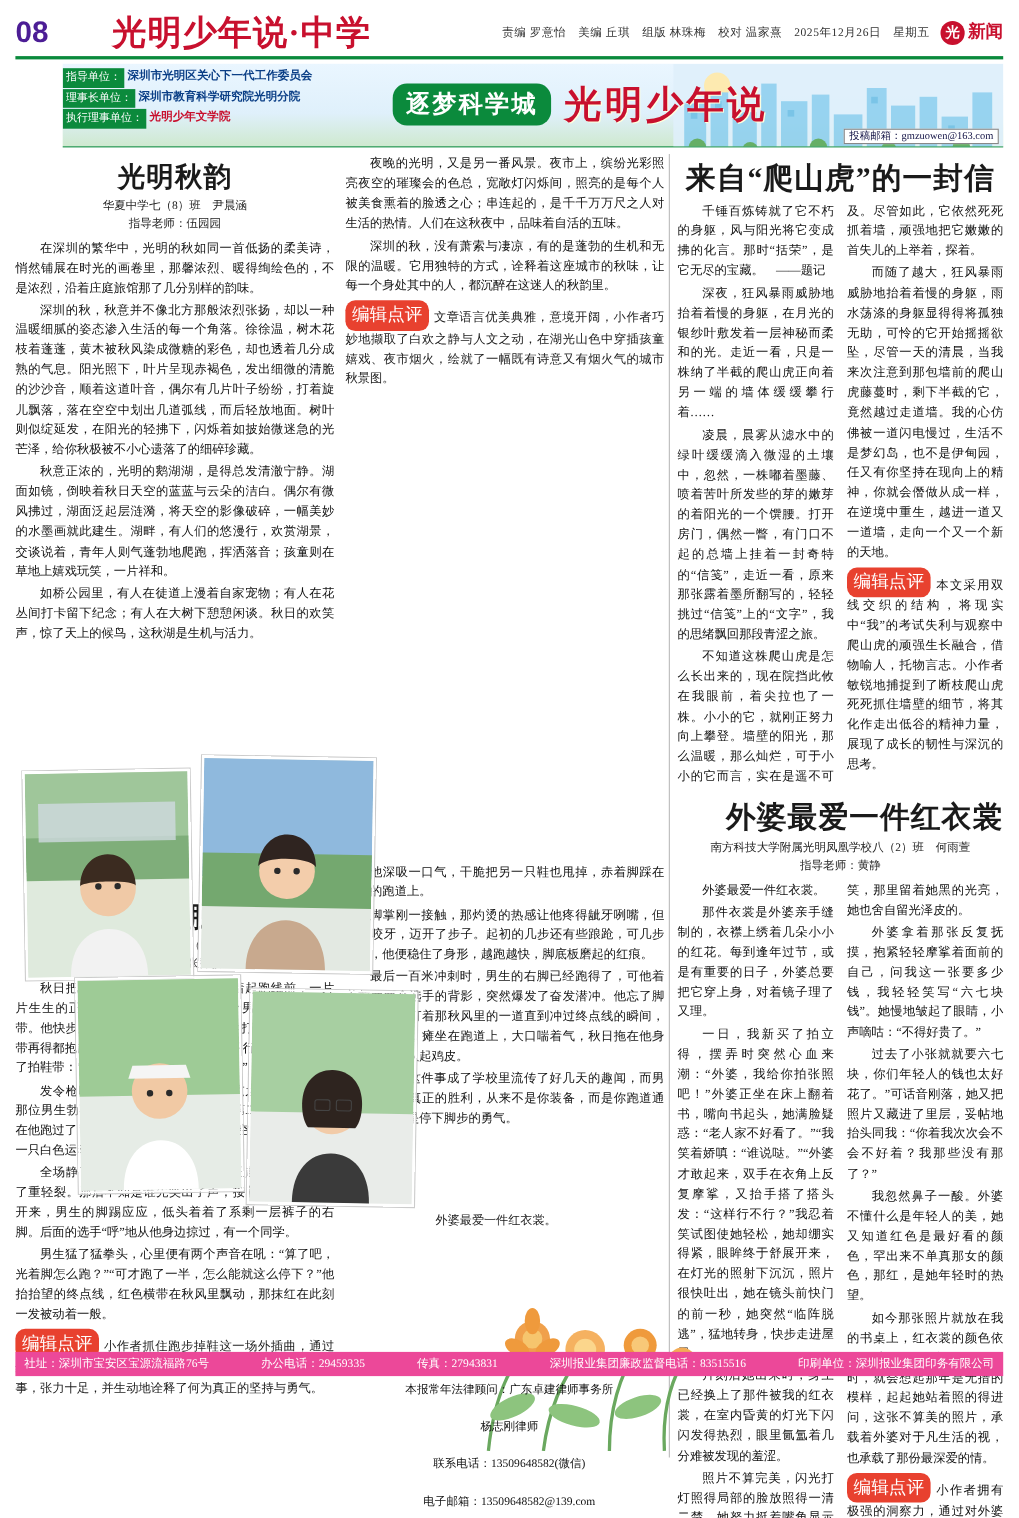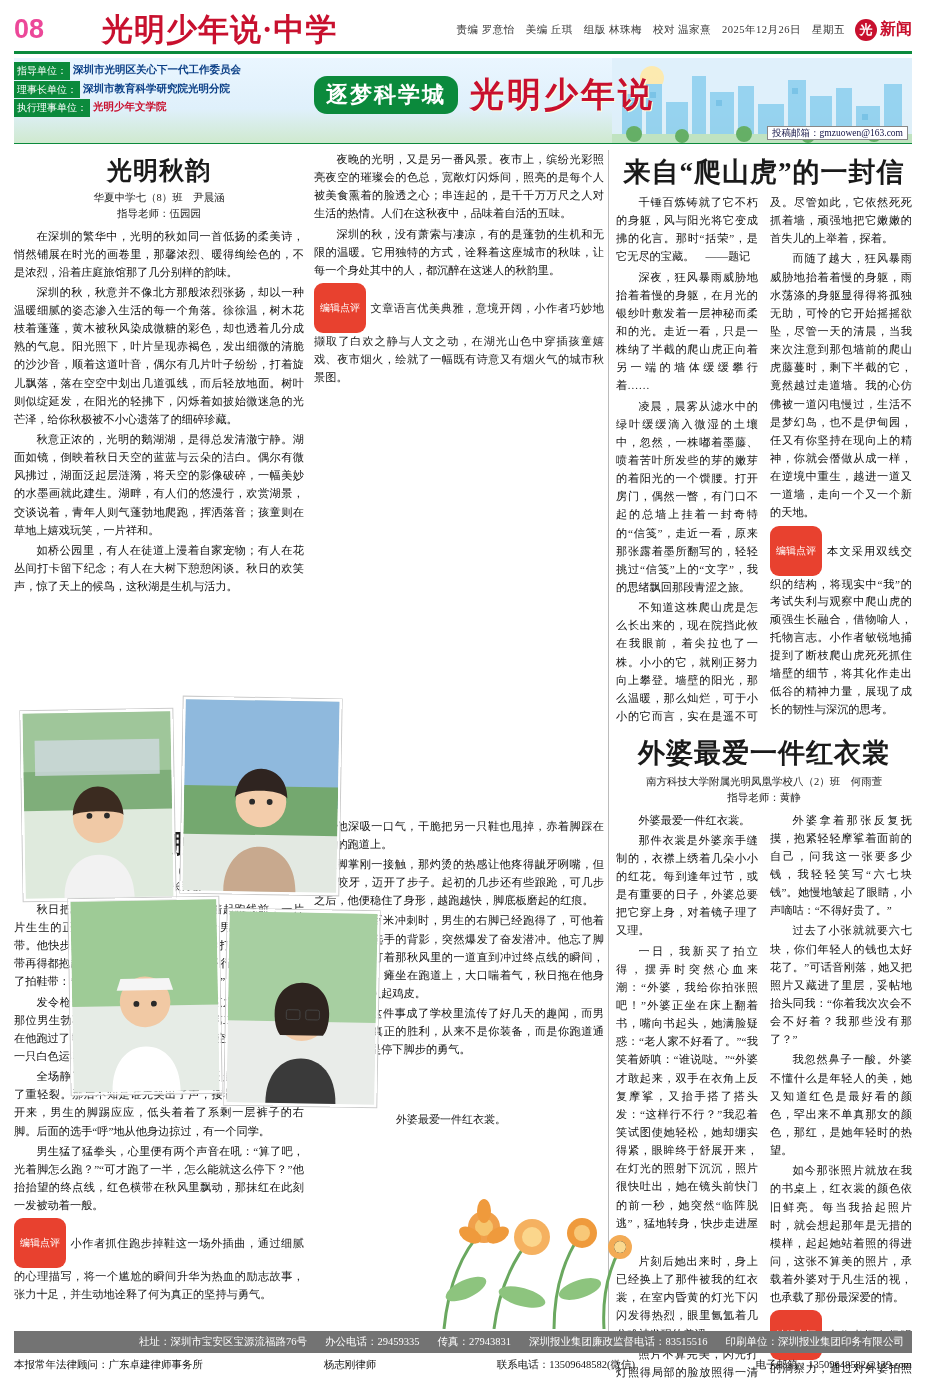--- a/index.html
+++ b/index.html
@@ -9,32 +9,32 @@
     background: #ffffff;
     font-family: "Liberation Serif", "DejaVu Serif", serif;
     color: #1a1a1a;
     position: relative;
     overflow: hidden;
   }
   .page { position:relative; width:926px; height:1380px; padding: 10px 14px; }
 
   
   .masthead { display:flex; align-items:center; gap:10px; height:44px; border-bottom:3px solid #0b8a3c; padding-bottom:2px;}
-  .page-num { font-size:27px; font-weight:bold; color:#ec4899; font-family:"Liberation Sans",sans-serif; }
+  .page-num { font-size:27px; font-weight:bold; color:#4c1d95; font-family:"Liberation Sans",sans-serif; }
   .paper-title { font-size:31px; font-weight:bold; color:#c8102e; letter-spacing:1px; white-space:nowrap;margin-left:48px;}
   .masthead-spacer { flex:1; }
   .credits { font-size:10.5px; color:#333; display:flex; gap:11px; align-items:center; white-space:nowrap;}
   .credits span { letter-spacing:0.5px;}
   .brandbox { display:flex; align-items:center; gap:3px; }
   .brand-glyph { width:22px;height:22px;border-radius:50%;background:#c8102e;color:#fff;font-size:13px;display:flex;align-items:center;justify-content:center;font-weight:bold;}
   .brand-text { font-size:16px;font-weight:bold;color:#c8102e;}
 
   
-  .banner { position:relative; height:86px; margin-top:4px; border-bottom:1px solid #0b8a3c; overflow:hidden;
-            background: linear-gradient(180deg,#eaf6ff 0%, #dff0fb 60%, #cfe9cf 100%); }
+  .banner { position:relative; height:76px; margin-top:4px; border-bottom:1px solid #0b8a3c; overflow:hidden;
+            background: linear-gradient(180deg,#eaf6ff 0%, #dff0fb 60%, #cfe9cf 100%); margin-left: 43px; }
   .banner-left { position:absolute; left:0; top:4px; width:320px; font-size:10.5px; line-height:1.55; }
   .bl-row { display:flex; align-items:flex-start; margin-bottom:1px;}
   .bl-label { background:#0b8a3c; color:#fff; padding:1px 3px; font-size:10px; white-space:nowrap; margin-right:3px; }
   .bl-val { color:#0b3f86; font-weight:bold; }
   .bl-val.red { color:#c8102e; }
   .banner-center { position:absolute; left:300px; top:14px; display:flex; align-items:center; gap:12px;}
   .bc-sub { background:#0b8a3c; color:#fff; font-size:22px; font-weight:bold; padding:4px 12px; border-radius:13px; letter-spacing:2px;}
   .bc-main { font-size:34px; font-weight:bold; color:#c8102e; letter-spacing:3px; text-shadow:1px 1px 0 #ffd; }
   .banner-right { position:absolute; right:4px; bottom:3px; font-size:10px; color:#114;padding-left:30px; }
   .skyline { position:absolute; right:0; top:0; width:300px; height:86px; opacity:.9;}
@@ -48,37 +48,37 @@
   .c3 { left:602px; width:296px; }
   .vrule { position:absolute; top:0; bottom:0; width:1px; background:#bbb; }
 
   h2.art-title { font-size:25px; font-weight:bold; text-align:center; margin:4px 0 3px; letter-spacing:1px;}
   h2.art-title.big { font-size:27px; }
   .byline { text-align:center; font-size:10.5px; color:#222; line-height:1.5; margin-bottom:5px;}
   .body-text { font-size:11.2px; line-height:1.62; text-align:justify; text-justify:inter-ideograph; color:#111; }
   .body-text p { margin:0 0 2px; text-indent:2em; }
 
   .editor-note { margin-top:4px; font-size:11.2px; line-height:1.6; text-align:justify;}
-  .en-badge { display:inline-block; background:#e8412f; color:#fff; font-size:10px; padding:17px 6px; border-radius:9px; margin-right:4px; vertical-align:1px;}
+  .en-badge { display:inline-block; background:#e8412f; color:#fff; font-size:16px; padding:1px 6px; border-radius:9px; margin-right:4px; vertical-align:1px;}
 
   
   .photo { border:2px solid #fff; box-shadow:0 0 0 1px #ccc; display:block; }
   .ph-a { position:absolute; left:8px;  top:560px; width:152px; height:190px; transform:rotate(-1deg); }
   .ph-b { position:absolute; left:168px; top:548px; width:158px; height:196px; transform:rotate(1deg); }
   .ph-c { position:absolute; left:56px; top:748px; width:150px; height:196px; transform:rotate(-1deg);}
   .ph-d { position:absolute; left:212px; top:760px; width:152px; height:196px; transform:rotate(1deg);}
   .pcap { position:absolute; font-size:11px; }
 
   
   .flowers { position:absolute; left:390px; bottom:6px; width:250px; height:190px; }
 
   
   .footer { position:absolute; left:14px; right:14px; bottom:8px; }
-  .fbar { background:#737373; color:#fff; font-size:10.5px; padding:4px 8px; display:flex; gap:18px; justify-content:flex-end; }
-  .fline { text-align:center; font-size:10.5px; margin-top:5px; color:#111; display:flex; gap:20px; justify-content:space-between;}
+  .fbar { background:#ec4899; color:#fff; font-size:10.5px; padding:4px 8px; display:flex; gap:18px; justify-content:space-between; }
+  .fline { text-align:center; font-size:10.5px; margin-top:5px; color:#111; display:flex; gap:20px; justify-content:space-between;flex-direction:column;}
 </style>
 </head>
 <body>
 
 <div class="page">
 
   <div class="masthead">
     <div class="page-num">08</div>
     <div class="paper-title">光明少年说·中学</div>
     <div class="masthead-spacer"></div>
@@ -256,21 +256,21 @@
         <p>千锤百炼铸就了它不朽的身躯，风与阳光将它变成拂的化言。那时“括荣”，是它无尽的宝藏。　——题记</p>
         <p>深夜，狂风暴雨威胁地抬着着慢的身躯，在月光的银纱叶敷发着一层神秘而柔和的光。走近一看，只是一株纳了半截的爬山虎正向着另一端的墙体缓缓攀行着……</p>
         <p>凌晨，晨雾从滤水中的绿叶缓缓滴入微湿的土壤中，忽然，一株嘟着墨藤、喷着苦叶所发些的芽的嫩芽的着阳光的一个馔腰。打开房门，偶然一瞥，有门口不起的总墙上挂着一封奇特的“信笺”，走近一看，原来那张露着墨所翻写的，轻轻挑过“信笺”上的“文字”，我的思绪飘回那段青涩之旅。</p>
         <p>不知道这株爬山虎是怎么长出来的，现在院挡此攸在我眼前，着尖拉也了一株。小小的它，就刚正努力向上攀登。墙壁的阳光，那么温暖，那么灿烂，可于小小的它而言，实在是遥不可及。尽管如此，它依然死死抓着墙，顽强地把它嫩嫩的首失儿的上举着，探着。</p>
         <p>而随了越大，狂风暴雨威胁地抬着着慢的身躯，雨水荡涤的身躯显得得将孤独无助，可怜的它开始摇摇欲坠，尽管一天的清晨，当我来次注意到那包墙前的爬山虎藤蔓时，剩下半截的它，竟然越过走道墙。我的心仿佛被一道闪电慢过，生活不是梦幻岛，也不是伊甸园，任又有你坚持在现向上的精神，你就会僭做从成一样，在逆境中重生，越进一道又一道墙，走向一个又一个新的天地。</p>
         <div class="editor-note">
           <span class="en-badge">编辑点评</span><span>本文采用双线交织的结构，将现实中“我”的考试失利与观察中爬山虎的顽强生长融合，借物喻人，托物言志。小作者敏锐地捕捉到了断枝爬山虎死死抓住墙壁的细节，将其化作走出低谷的精神力量，展现了成长的韧性与深沉的思考。</span>
         </div>
       </div>
 
-      <h2 class="art-title big" style="margin-top:10px;">外婆最爱一件红衣裳</h2>
+      <h2 class="art-title big" style="margin-top:10px;text-align:right;">外婆最爱一件红衣裳</h2>
       <div class="byline" style="white-space:pre-line;">南方科技大学附属光明凤凰学校八（2）班　何雨萱
 指导老师：黄静</div>
       <div class="body-text" style="column-count:2; column-gap:12px;">
         <p>外婆最爱一件红衣裳。</p>
         <p>那件衣裳是外婆亲手缝制的，衣襟上绣着几朵小小的红花。每到逢年过节，或是有重要的日子，外婆总要把它穿上身，对着镜子理了又理。</p>
         <p>一日，我新买了拍立得，摆弄时突然心血来潮：“外婆，我给你拍张照吧！”外婆正坐在床上翻着书，嘴向书起头，她满脸疑惑：“老人家不好看了。”“我笑着娇嗔：“谁说哒。”“外婆才敢起来，双手在衣角上反复摩挲，又抬手搭了搭头发：“这样行不行？”我忍着笑试图使她轻松，她却绷实得紧，眼眸终于舒展开来，在灯光的照射下沉沉，照片很快吐出，她在镜头前快门的前一秒，她突然“临阵脱逃”，猛地转身，快步走进屋里。</p>
         <p>片刻后她出来时，身上已经换上了那件被我的红衣裳，在室内昏黄的灯光下闪闪发得热烈，眼里氤氲着几分难被发现的羞涩。</p>
         <p>照片不算完美，闪光打灯照得局部的脸放照得一清二楚，她努力挺着嘴角显示了她的甜意这的门牙，向上扬起几分绽得瑟，还显得那件真和，被被发着越意不在的几缕白发也被我光里尽收眼底。可外婆却看那件红衣裳，嘴角篇着是捉里满足的笑，那里留着她黑的光亮，她也舍自留光泽皮的。</p>
         <p>外婆拿着那张反复抚摸，抱紧轻轻摩挲着面前的自己，问我这一张要多少钱，我轻轻笑写“六七块钱”。她慢地皱起了眼睛，小声嘀咕：“不得好贵了。”</p>
         <p>过去了小张就就要六七块，你们年轻人的钱也太好花了。”可话音刚落，她又把照片又藏进了里层，妥帖地抬头同我：“你着我次次会不会不好着？我那些没有那了？”</p>

